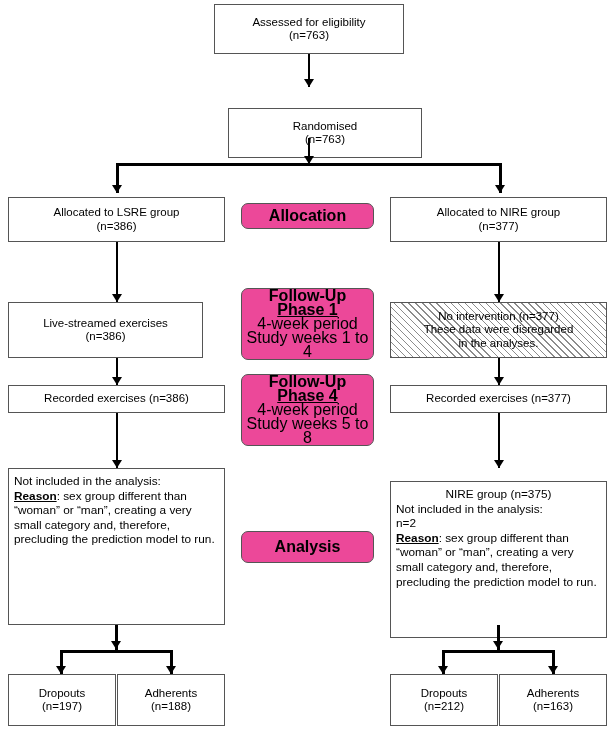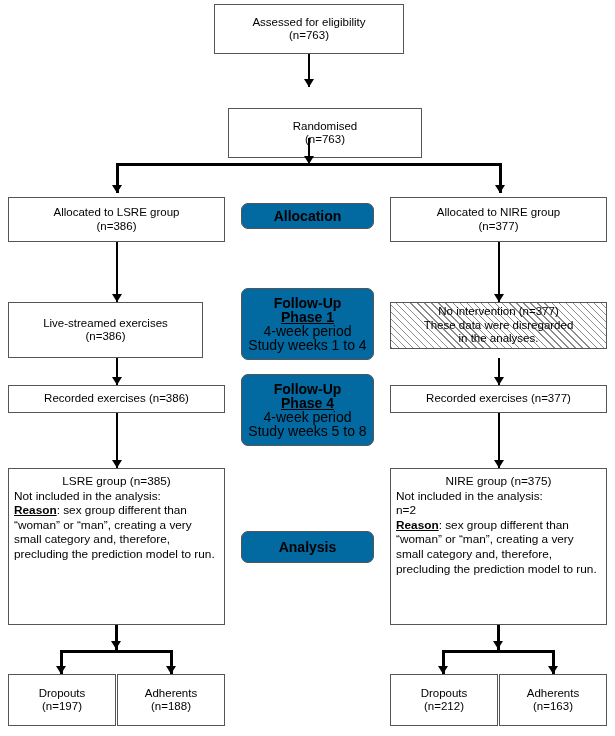--- a/index.html
+++ b/index.html
@@ -29,27 +29,27 @@
     line-height: 13.5px;
     padding: 2px 4px;
   }
   .box .ln { display: block; white-space: pre; }
 
   
   .stage {
     position: absolute;
     border: 1px solid #555555;
     border-radius: 7px;
-    background: #0369a1;
+    background: #ec4899;
     display: flex;
     flex-direction: column;
     align-items: center;
     justify-content: center;
     text-align: center;
-    font-size: 14px;
+    font-size: 16px;
     line-height: 14px;
   }
   .stage .bold { font-weight: bold; }
   .stage .uline { text-decoration: underline; font-weight: bold; }
 
   
   .hatched {
     background-color: #ffffff;
     background-image: repeating-linear-gradient(
        45deg,
@@ -134,21 +134,21 @@
     <span class="ln">(n=386)</span>
   </div>
 
   <div class="stage" style="left:241px; top:288px; width:133px; height:72px;">
     <span class="bold">Follow-Up</span>
     <span class="uline">Phase 1</span>
     <span>4-week period</span>
     <span>Study weeks 1 to 4</span>
   </div>
 
-  <div class="box hatched" style="left:390px; top:302px; width:217px; height:47px;">
+  <div class="box hatched" style="left:390px; top:302px; width:217px; height:56px;">
     <span class="ln">No intervention (n=377)</span>
     <span class="ln">These data were disregarded</span>
     <span class="ln">in the analyses.</span>
   </div>
 
   <div class="vline" style="left:116px; top:358px; width:2px; height:35px;"></div>
   <div class="arrowhead" style="left:112px; top:377px;"></div>
   <div class="vline" style="left:498px; top:358px; width:2px; height:35px;"></div>
   <div class="arrowhead" style="left:494px; top:377px;"></div>
 
@@ -166,30 +166,29 @@
   <div class="box" style="left:390px; top:385px; width:217px; height:28px;">
     <span class="ln">Recorded exercises (n=377)</span>
   </div>
 
   <div class="vline" style="left:116px; top:413px; width:2px; height:55px;"></div>
   <div class="arrowhead" style="left:112px; top:460px;"></div>
   <div class="vline" style="left:498px; top:413px; width:2px; height:55px;"></div>
   <div class="arrowhead" style="left:494px; top:460px;"></div>
 
   <div class="box analysis-box" style="left:8px; top:468px; width:217px; height:157px;">
-    <span class="first">LSRE group (n=385)</span>
     <span class="body">Not included in the analysis:</span>
     <span class="body"><span class="reason">Reason</span><span>: sex group different than “woman” or “man”, creating a very small category and, therefore, precluding the prediction model to run.</span></span>
   </div>
 
   <div class="stage" style="left:241px; top:531px; width:133px; height:32px;">
     <span class="bold">Analysis</span>
   </div>
 
-  <div class="box analysis-box" style="left:390px; top:468px; width:217px; height:157px;">
+  <div class="box analysis-box" style="left:390px; top:481px; width:217px; height:157px;">
     <span class="first">NIRE group (n=375)</span>
     <span class="body">Not included in the analysis:</span>
     <span class="body">n=2</span>
     <span class="body"><span class="reason">Reason</span><span>: sex group different than “woman” or “man”, creating a very small category and, therefore, precluding the prediction model to run.</span></span>
   </div>
 
   <div class="vline" style="left:115px; top:625px; width:3px; height:26px;"></div>
   <div class="arrowhead" style="left:111px; top:641px;"></div>
   <div class="hline" style="left:60px; top:650px; width:113px; height:3px;"></div>
   <div class="vline" style="left:60px; top:650px; width:3px; height:24px;"></div>

